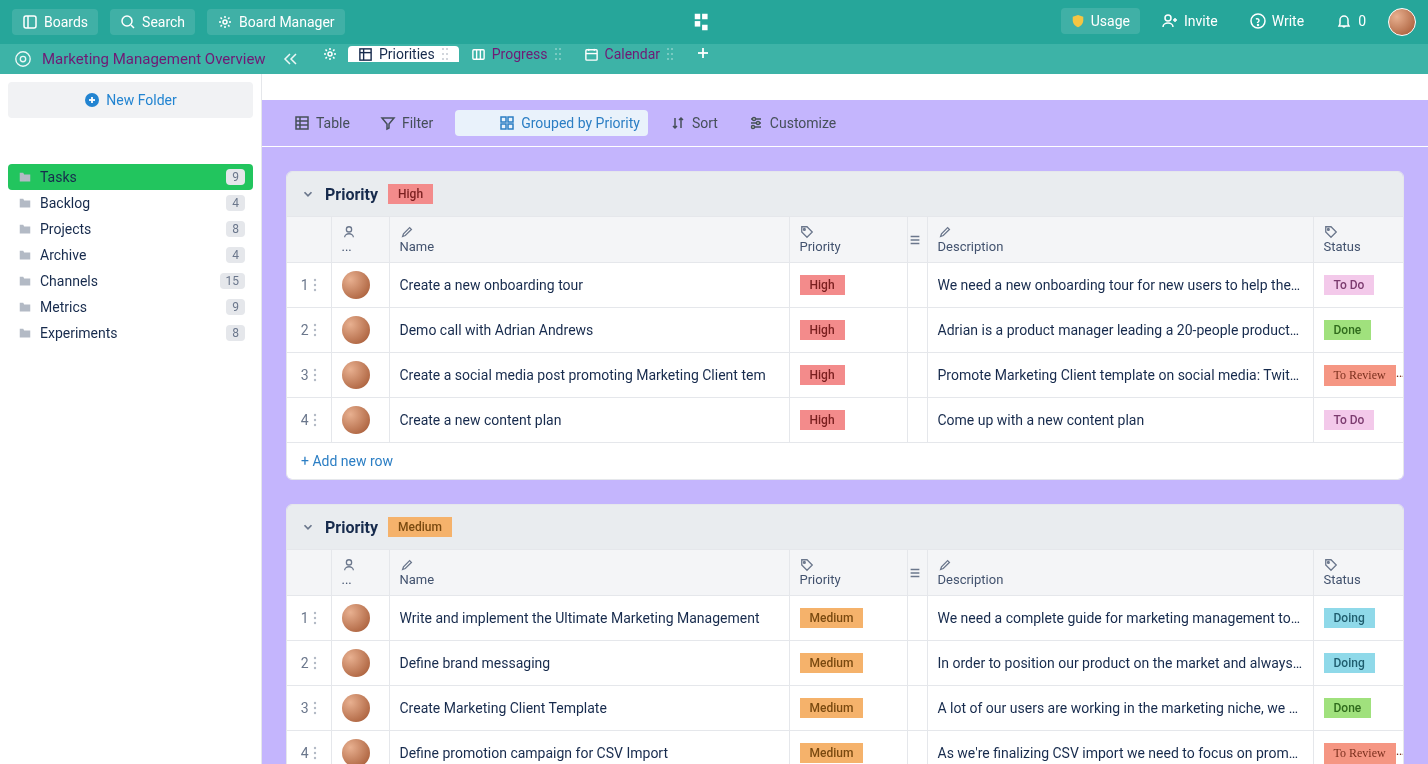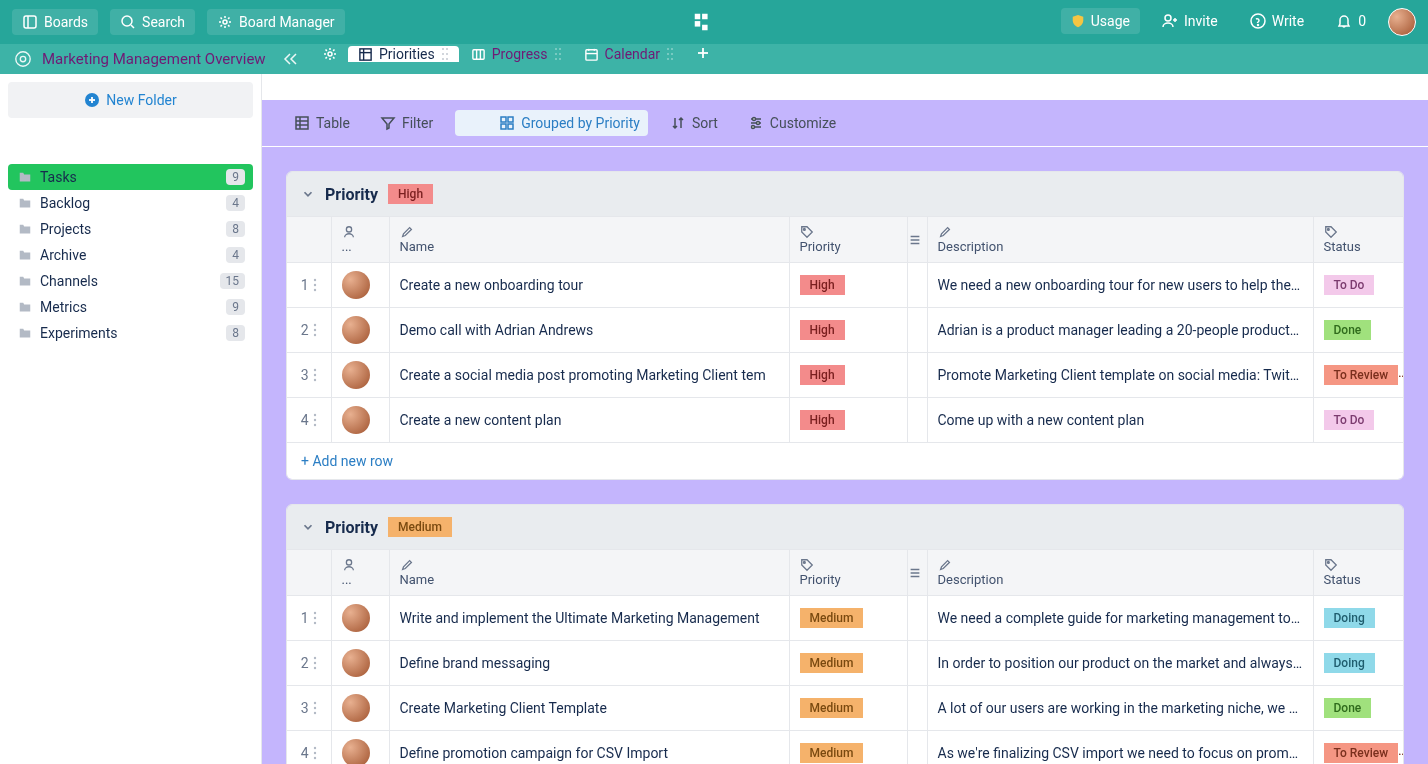--- a/index.html
+++ b/index.html
@@ -46,21 +46,21 @@
 
 .group { margin: 24px 24px 0 24px; border: 1px solid #e5e7eb; border-radius: 6px; overflow: hidden; }
 .group-header { display: flex; align-items: center; gap: 10px; background: #e9ecef; padding: 12px 14px; }
 .chevron { width: 14px; height: 14px; stroke: #6b778c; cursor: pointer; }
 .group-title { font-size: 16px; font-weight: 700; }
 .badge { display: inline-block; font-size: 12px; padding: 3px 10px; border-radius: 0; font-weight: 500; }
 .badge.High { background: #f38b8b; color: #7a1f1f; }
 .badge.Medium { background: #f5b26b; color: #7a4a10; }
 .badge.ToDo { background: #f3c9ea; color: #7c3b6f; }
 .badge.Done { background: #a0e17d; color: #2f6b1c; }
-.badge.ToReview { background: #f59683; color: #7a2f1d; }
+.badge.ToReview { background: #f59683; color: #7a2f1d; font-family: Liberation Serif, serif; }
 .badge.Doing { background: #8fd9e9; color: #1f5d6e; }
 
 
 .tbl { width: 100%; border-collapse: collapse; table-layout: fixed; }
 .tbl th, .tbl td { border-top: 1px solid #e5e7eb; border-right: 1px solid #e5e7eb; padding: 8px 10px; text-align: left; font-weight: 400; font-size: 14px; background: #fff; white-space: nowrap; overflow: hidden; text-overflow: ellipsis; }
 .tbl thead th { background: #f4f5f7; color: #42526e; font-size: 13px; }
 .tbl th:last-child, .tbl td:last-child { border-right: 0; }
 .col-idx { width: 44px; text-align: center; color: #6b778c; position: relative; }
 .col-assignee { width: 58px; text-align: center; }
 .col-name { width: 400px; }

